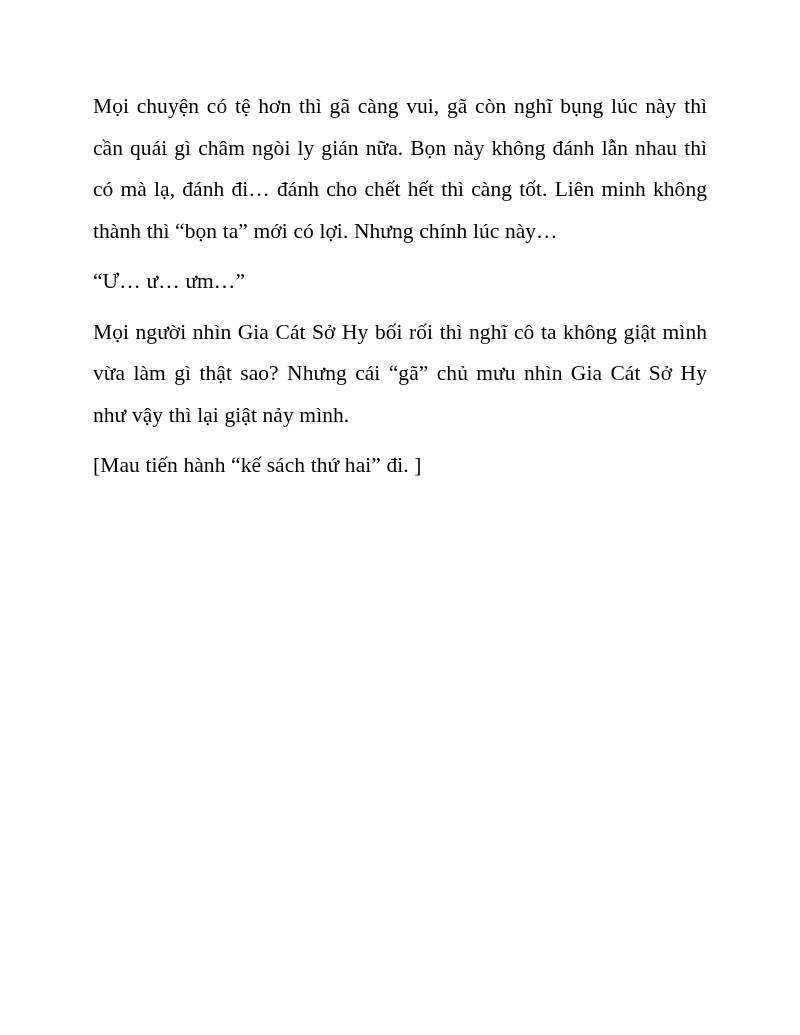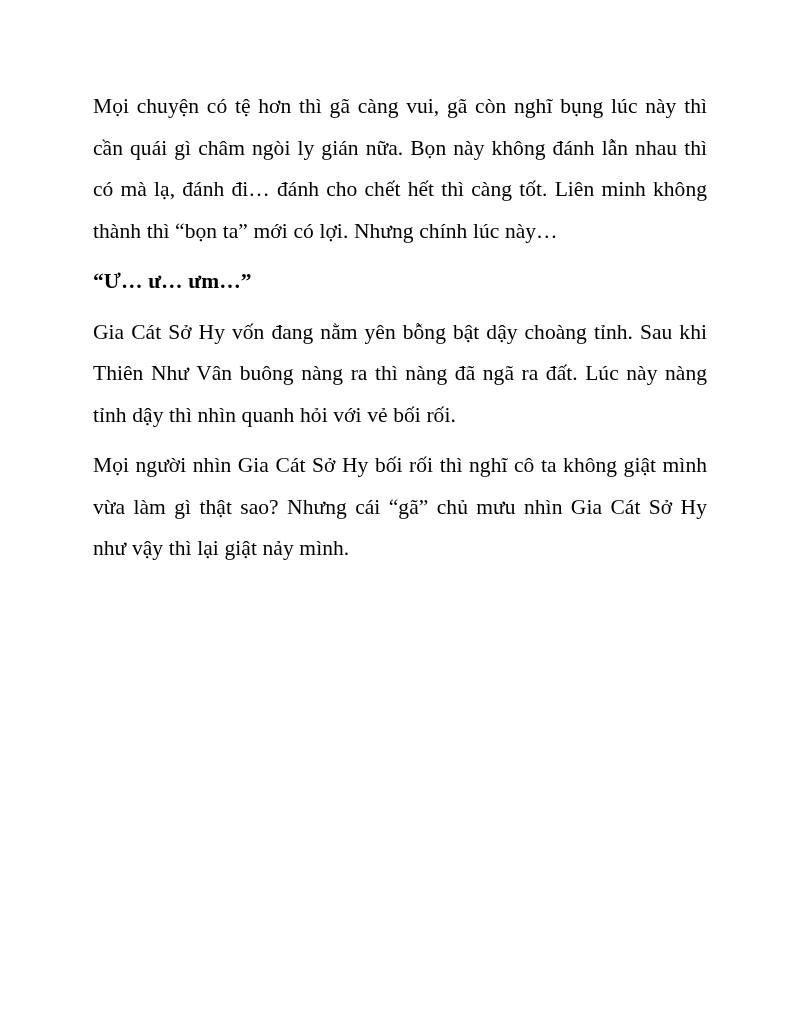--- a/index.html
+++ b/index.html
@@ -44,42 +44,41 @@
   }
 
   
   .para:last-child {
     margin-bottom: 0;
   }
 
   
   .para.short {
     text-align: left;
-    font-weight: bold;
   }
 
   .cjk {
     font-family: "DejaVu Sans", "Liberation Sans", sans-serif;
     font-size: 19.5px;
   }
 </style>
 </head>
 <body>
 
 <div class="page">
 
   <div class="text-column">
 
     <p class="para">Mọi chuyện có tệ hơn thì gã càng vui, gã còn nghĩ bụng lúc này thì cần quái gì châm ngòi ly gián nữa. Bọn này không đánh lẫn nhau thì có mà lạ, đánh đi… đánh cho chết hết thì càng tốt. Liên minh không thành thì “bọn ta” mới có lợi. Nhưng chính lúc này…</p>
 
     <p class="para short" style="text-align: left;">“Ư… ư… ưm…”</p>
 
-    <p class="para">Gia Cát Sở Hy vốn đang nằm yên bỗng bật dậy choàng tỉnh. Sau khi Thiên Như Vân buông nàng ra thì nàng đã ngã ra đất. Lúc này nàng tỉnh dậy thì nhìn quanh hỏi với vẻ bối rối.</p>
 
 
     <p class="para">Mọi người nhìn Gia Cát Sở Hy bối rối thì nghĩ cô ta không giật mình vừa làm gì thật sao? Nhưng cái “gã” chủ mưu nhìn Gia Cát Sở Hy như vậy thì lại giật nảy mình.</p>
 
 
 
+    <p class="para short" style="text-align: left;">[Mau tiến hành “kế sách thứ hai” đi. ]</p>
 
   </div>
 
 </div>
 
 </body></html>

